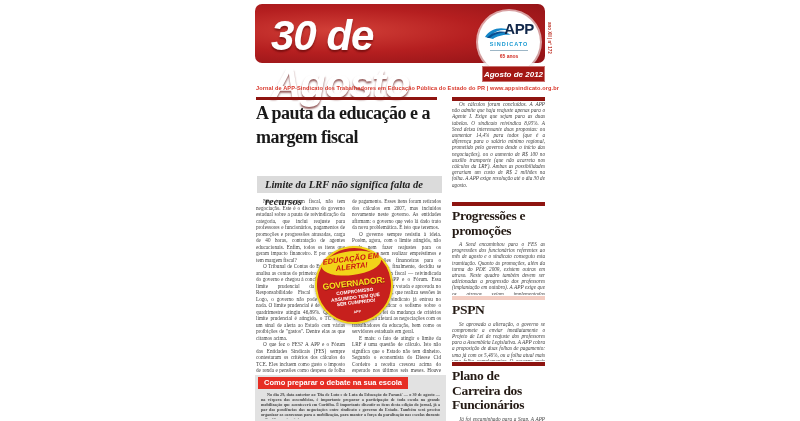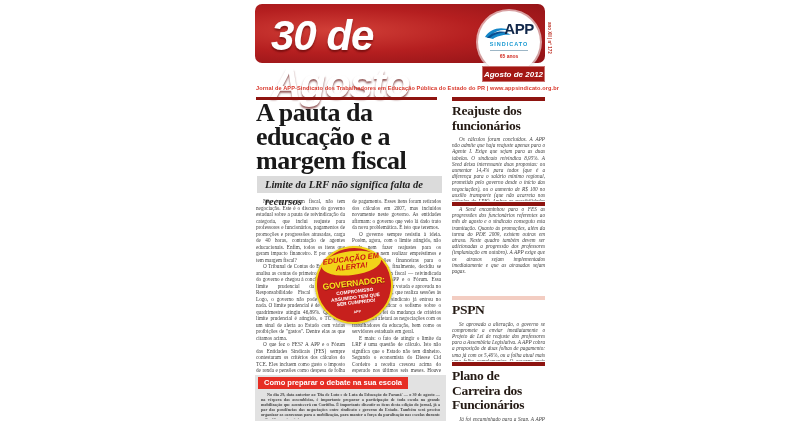--- a/index.html
+++ b/index.html
@@ -35,21 +35,21 @@
           display:flex;align-items:center;justify-content:center;
           font-family:"Liberation Sans",sans-serif;}
   .issue-vertical{position:absolute;left:547px;top:22px;height:64px;writing-mode:vertical-rl;
           font-size:4.5px;font-weight:bold;color:#c0392e;font-family:"Liberation Sans",sans-serif;}
 
   .tagline{position:absolute;left:256px;top:85px;width:289px;font-size:5.6px;font-weight:bold;
           color:#d8362a;white-space:nowrap;font-family:"Liberation Sans",sans-serif;letter-spacing:.1px;}
 
   
   .lead-rule{position:absolute;left:256px;top:97px;width:181px;height:3px;background:#8e1410;}
-  .headline{position:absolute;left:256px;top:101px;width:192px;font-size:26px;line-height:24px;
+  .headline{position:absolute;left:256px;top:101px;width:192px;font-size:18px;line-height:24px;
           font-weight:bold;color:#191919;letter-spacing:-0.5px;}
   .subhead-bar{position:absolute;left:257px;top:176px;width:177px;height:17px;background:#dbdbdb;
           font-size:10.5px;line-height:17px;font-weight:bold;font-style:italic;color:#222;
           padding-left:8px;}
   .lead-body{position:absolute;left:256px;top:198px;width:185px;height:177px;overflow:hidden;
           column-count:2;column-gap:7px;font-size:5.2px;line-height:6.5px;color:#3b3b3b;
           text-align:justify;}
   .lead-body p{margin:0;text-indent:7px;}
 
   
@@ -135,28 +135,28 @@
 
   <div class="bottom-box">
     <div class="bottom-bar">Como preparar o debate na sua escola</div>
     <div class="bottom-body">
       <p>No dia 29, data anterior ao 'Dia de Luto e de Luta da Educação do Paraná' — o 30 de agosto — na véspera das assembleias, é importante preparar a participação de toda escola na grande mobilização que acontecerá em Curitiba. É importante discutir os itens desta edição do jornal, já a par das pendências das negociações entre sindicato e governo do Estado. Também será preciso organizar as caravanas para a mobilização, para manter a força da paralisação nas escolas durante o dia. (Comunicação)</p>
     </div>
   </div>
 
   <div class="sidebar-section s1">
     <div class="sb-rule"></div>
-    <h2 class="sb-title">Reajuste dos funcionários</h2>
     <div class="sb-body">
       <p>Os cálculos foram concluídos. A APP não admite que haja reajuste apenas para o Agente I. Exige que sejam para as duas tabelas. O sindicato reivindica 8,95%. A Seed deixa interessante duas propostas: ou aumentar 14,4% para todos (que é a diferença para o salário mínimo regional, prometido pelo governo desde o início das negociações), ou o aumento de R$ 100 no auxílio transporte (que não acarreta nos cálculos da LRF). Ambas as possibilidades gerariam um custo de R$ 2 milhões na folha. A APP exige resolução até o dia 30 de agosto.</p>
     </div>
   </div>
 
   <div class="sidebar-section s2">
     <div class="sb-rule"></div>
+    <h2 class="sb-title">Progressões e promoções</h2>
     <div class="sb-body">
       <p>A Seed encaminhou para o FES as progressões dos funcionários referentes ao mês de agosto e o sindicato conseguiu esta tramitação. Quanto às promoções, além da turma do PDE 2009, existem outras em atraso. Neste quadro também devem ser adicionadas a progressão dos professores (implantação em outubro). A APP exige que os atrasos sejam implementados imediatamente e que as atrasadas sejam pagas.</p>
     </div>
   </div>
 
   <div class="sidebar-section s3">
     <div class="sb-rule pale"></div>
     <h2 class="sb-title">PSPN</h2>
     <div class="sb-body">
       <p>Se aprovada a alteração, o governo se compromete a enviar imediatamente o Projeto de Lei de reajuste dos professores para a Assembleia Legislativa. A APP cobra a proposição de duas folhas de pagamento: uma já com os 5,46%, ou a folha atual mais uma folha complementar. O governo mais uma vez se comprometeu com a retroatividade para julho.</p>

